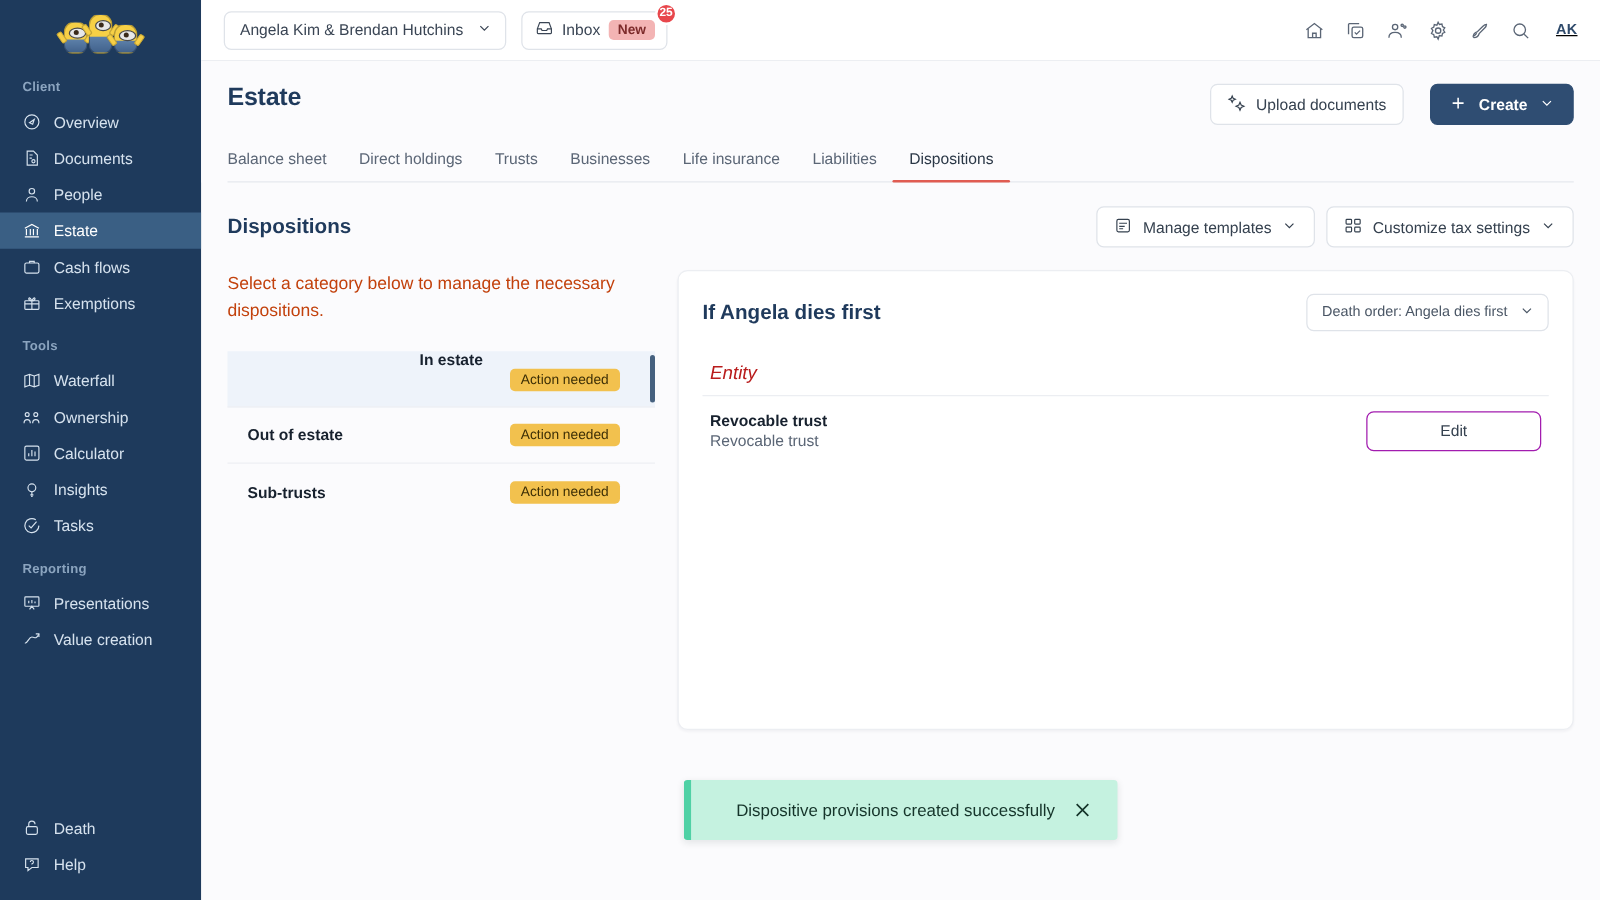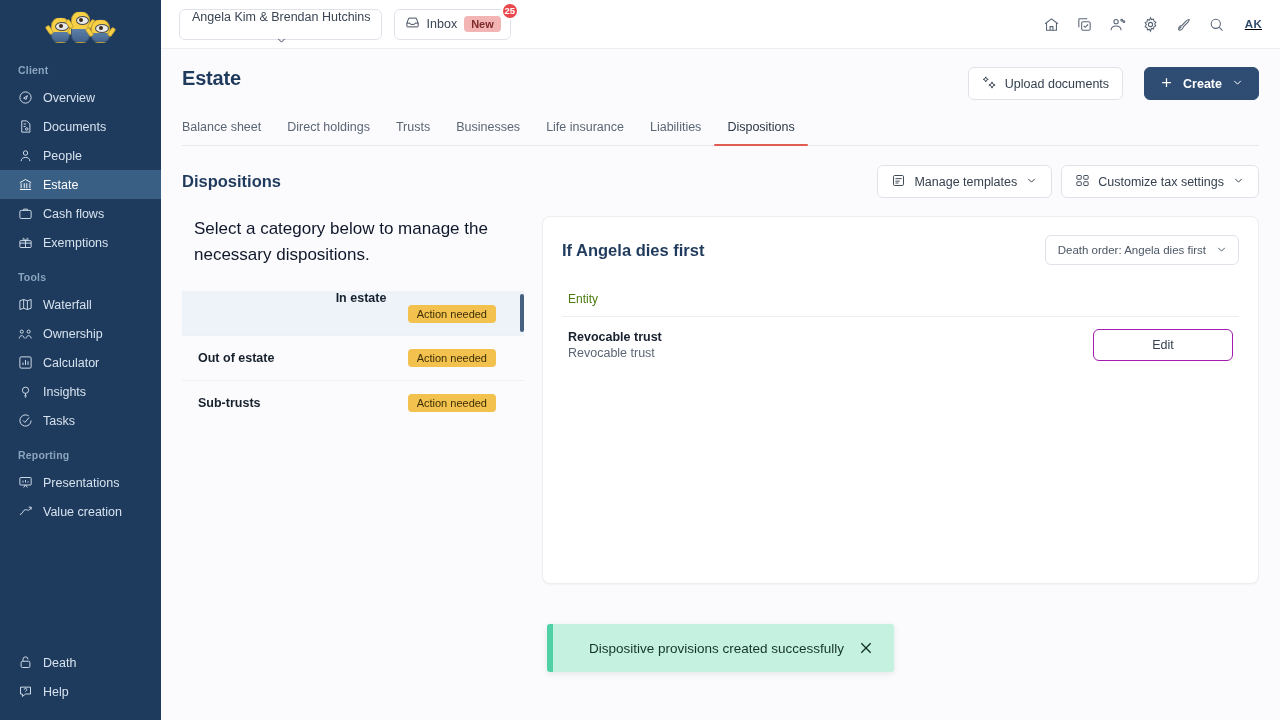--- a/index.html
+++ b/index.html
@@ -72,21 +72,21 @@
   .topbar {
     height: 49px; background: #ffffff;
     display: flex; align-items: center; padding: 0 18px;
     border-bottom: 1px solid #eceef2;
     flex-shrink: 0;
   }
   .client-select {
     display: flex; align-items: center; gap: 10px;
     height: 31px; padding: 0 10px 0 12px;
     border: 1px solid #dfe3e9; border-radius: 6px;
-    background: #fff; font-size: 12.5px; color: #3a4554; cursor: pointer; flex-direction: column;
+    background: #fff; font-size: 12.5px; color: #3a4554; cursor: pointer;
   }
   .inbox-btn {
     display: flex; align-items: center; gap: 7px;
     height: 31px; padding: 0 9px 0 10px; margin-left: 12px;
     border: 1px solid #dfe3e9; border-radius: 6px;
     background: #fff; font-size: 12.5px; color: #3a4554; cursor: pointer;
     position: relative;
   }
   .badge-new {
     background: #f3b4b4; color: #7d2b2b; font-size: 11px; font-weight: 600;
@@ -138,21 +138,21 @@
   }
   .tab:first-child.active::after { left: 0; }
 
   .content { padding: 19px 21px 0 21px; display: flex; flex-direction: column; flex: 1; min-height: 0; }
   .content-head { display: flex; align-items: center; }
   .section-title { font-size: 16.5px; font-weight: 700; color: #1f3a5c; }
   .content-head-actions { margin-left: auto; display: flex; gap: 9px; }
 
   .cols { display: flex; gap: 0; margin-top: 18px; flex: 1; min-height: 0; }
   .left-col { width: 360px; flex-shrink: 0; padding-right: 18px; }
-  .helper-text { font-size: 17px; color: #0f172a; line-height: 1.55; width: 320px; margin-left: 12px; }
+  .helper-text { font-size: 14px; color: #c2410c; line-height: 1.55; width: 320px; }
 
   .cat-list { margin-top: 22px; }
   .cat-row {
     display: flex; align-items: center; height: 45px;
     padding: 0 0 0 16px; cursor: pointer; position: relative;
     border-bottom: 1px solid #eef0f4;
   }
   .cat-row.selected { background: #eef3fa; flex-direction: column; }
   .cat-row.selected::after {
     content: ""; position: absolute; right: 0; top: 3px; bottom: 3px;
@@ -177,21 +177,21 @@
   .select-sm {
     margin-left: auto; display: flex; align-items: center; gap: 9px;
     height: 30px; padding: 0 10px 0 12px;
     border: 1px solid #dfe3e9; border-radius: 6px; background: #fff;
     font-size: 11.5px; color: #4a5665; cursor: pointer;
   }
   .tbl-head {
     margin-top: 16px; height: 36px; display: flex; align-items: center;
     padding: 0 6px; border-bottom: 1px solid #eceef2;
   }
-  .tbl-head-cell { font-size: 12px; color: #4d7c0f; }
+  .tbl-head-cell { font-size: 15px; color: #b91c1c; font-style: italic; }
   .tbl-row {
     display: flex; align-items: center; padding: 12px 6px; gap: 10px;
   }
   .ent-name { font-size: 12.5px; font-weight: 700; color: #17212e; }
   .ent-sub { font-size: 12.5px; color: #5b6676; margin-top: 2px; }
   .btn-edit {
     margin-left: auto; width: 140px; height: 32px;
     border: 1px solid #a21caf; border-radius: 6px; background: #fff;
     font-size: 12.5px; color: #35414f; cursor: pointer;
     display: flex; align-items: center; justify-content: center;

